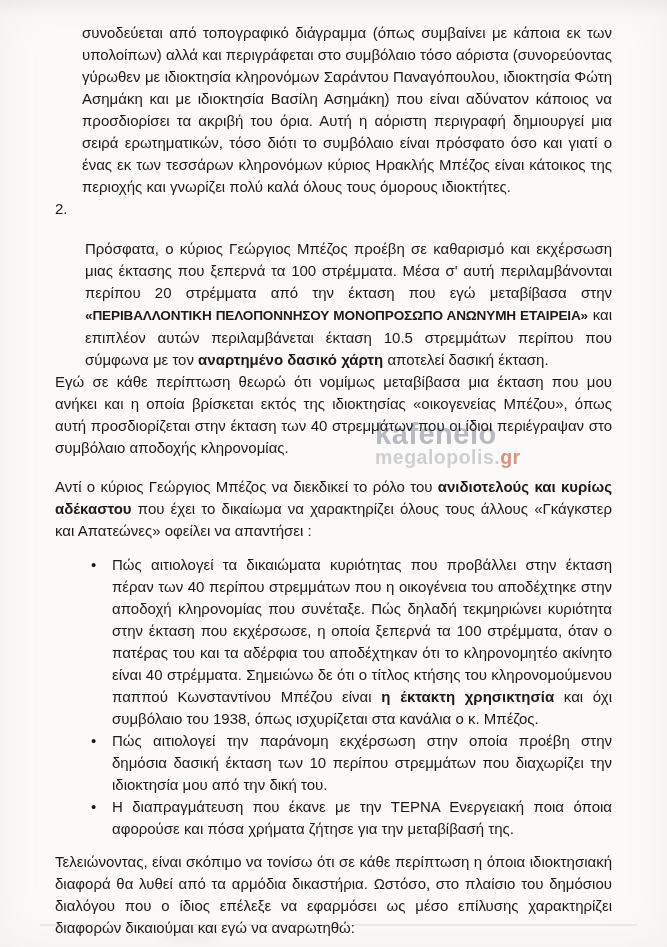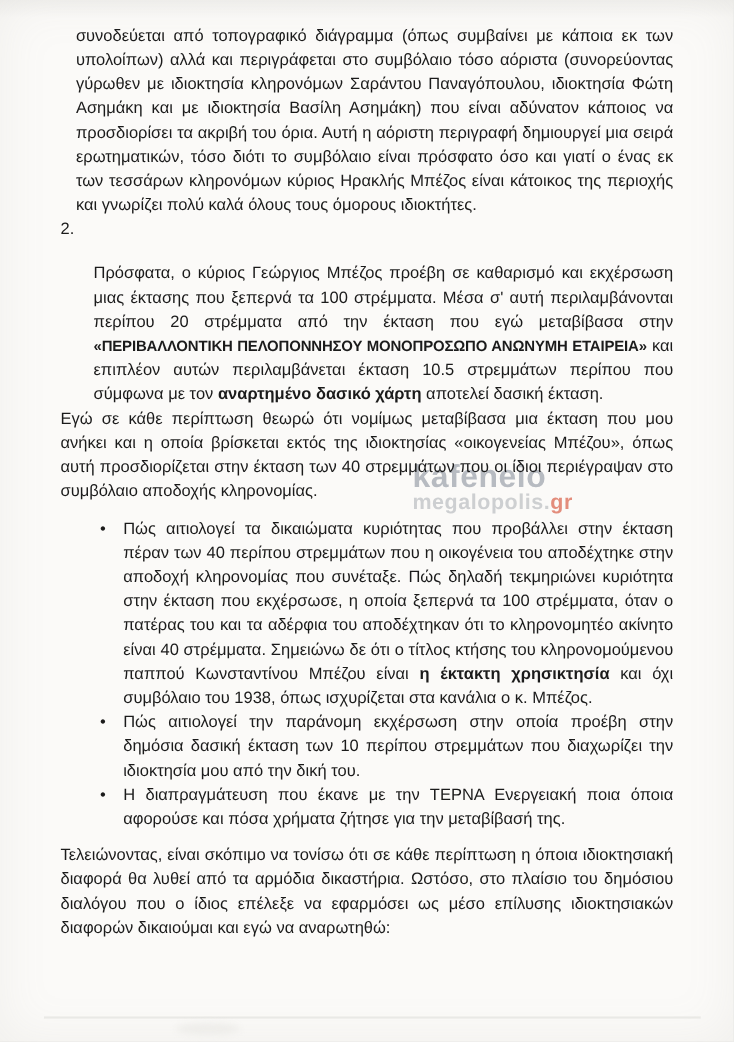--- a/index.html
+++ b/index.html
@@ -8,21 +8,21 @@
     position:relative; width:667px; height:947px;
     background:#fbfaf8; overflow:hidden;
     box-shadow: inset 0 0 45px rgba(150,145,135,.10);
     font-family:"Liberation Sans","DejaVu Sans",sans-serif;
     color:#1b1b1b; font-size:15px; line-height:22px;
   }
   .edge-top { position:absolute; top:0; left:0; right:0; height:16px;
     background:linear-gradient(180deg, rgba(110,110,105,.06), rgba(110,110,105,0)); }
   .content { position:absolute; inset:0; padding:22px 55px 0 55px; z-index:2; }
   p { text-align:justify; }
-  .indent { margin-left:14px; }
+  .indent { margin-left:27px; }
   .numitem { display:flex; }
   .num { flex:0 0 30px; }
   .numbody { flex:1; text-align:justify;margin-top:40px; }
   .para-ego { }
   .para-anti { margin-top:17px; }
   ul.qs { list-style:none; margin-top:12px; margin-left:35px; }
   ul.qs li { position:relative; padding-left:22px; text-align:justify; }
   ul.qs li .dot { position:absolute; left:1px; top:0; }
   b { font-weight:bold; }
   .caps { font-size:13.6px; letter-spacing:-0.15px; }
@@ -52,33 +52,34 @@
 
     <p class="indent"><span>συνοδεύεται από τοπογραφικό διάγραμμα (όπως συμβαίνει με κάποια εκ των υπολοίπων) αλλά και περιγράφεται στο συμβόλαιο τόσο αόριστα (συνορεύοντας γύρωθεν με ιδιοκτησία κληρονόμων Σαράντου Παναγόπουλου, ιδιοκτησία Φώτη Ασημάκη και με ιδιοκτησία Βασίλη Ασημάκη) που είναι αδύνατον κάποιος να προσδιορίσει τα ακριβή του όρια. Αυτή η αόριστη περιγραφή δημιουργεί μια σειρά ερωτηματικών, τόσο διότι το συμβόλαιο είναι πρόσφατο όσο και γιατί ο ένας εκ των τεσσάρων κληρονόμων κύριος Ηρακλής Μπέζος είναι κάτοικος της περιοχής και γνωρίζει πολύ καλά όλους τους όμορους ιδιοκτήτες.</span></p>
 
     <div class="numitem">
       <span class="num">2.</span>
       <p class="numbody"><span>Πρόσφατα, ο κύριος Γεώργιος Μπέζος προέβη σε καθαρισμό και εκχέρσωση μιας έκτασης που ξεπερνά τα 100 στρέμματα. Μέσα σ' αυτή περιλαμβάνονται περίπου 20 στρέμματα από την έκταση που εγώ μεταβίβασα στην </span><b class="caps">«ΠΕΡΙΒΑΛΛΟΝΤΙΚΗ ΠΕΛΟΠΟΝΝΗΣΟΥ ΜΟΝΟΠΡΟΣΩΠΟ ΑΝΩΝΥΜΗ ΕΤΑΙΡΕΙΑ»</b><span> και επιπλέον αυτών περιλαμβάνεται έκταση 10.5 στρεμμάτων περίπου που σύμφωνα με τον </span><b>αναρτημένο δασικό χάρτη</b><span> αποτελεί δασική έκταση.</span></p>
     </div>
 
     <p class="para-ego"><span>Εγώ σε κάθε περίπτωση θεωρώ ότι νομίμως μεταβίβασα μια έκταση που μου ανήκει και η οποία βρίσκεται εκτός της ιδιοκτησίας  «οικογενείας Μπέζου», όπως αυτή προσδιορίζεται στην έκταση των 40 στρεμμάτων που  οι ίδιοι  περιέγραψαν στο συμβόλαιο  αποδοχής κληρονομίας.</span></p>
 
+    <p class="para-anti"><span>Αντί ο κύριος Γεώργιος Μπέζος να διεκδικεί το ρόλο του </span><b>ανιδιοτελούς και κυρίως αδέκαστου</b><span> που έχει το δικαίωμα να χαρακτηρίζει όλους τους άλλους «Γκάγκστερ και Απατεώνες» οφείλει να απαντήσει :</span></p>
 
     <ul class="qs">
       <li>
         <span class="dot">•</span><span>Πώς αιτιολογεί τα δικαιώματα κυριότητας που προβάλλει στην έκταση πέραν των 40 περίπου στρεμμάτων που η οικογένεια του αποδέχτηκε στην αποδοχή κληρονομίας που συνέταξε. Πώς δηλαδή τεκμηριώνει κυριότητα στην έκταση που εκχέρσωσε, η οποία ξεπερνά τα 100 στρέμματα, όταν ο πατέρας του και τα αδέρφια του αποδέχτηκαν ότι το κληρονομητέο ακίνητο είναι 40 στρέμματα. Σημειώνω δε ότι ο τίτλος κτήσης του κληρονομούμενου παππού Κωνσταντίνου Μπέζου είναι </span><b>η έκτακτη χρησικτησία</b><span> και όχι συμβόλαιο του 1938, όπως ισχυρίζεται στα κανάλια ο κ. Μπέζος.</span>
       </li>
       <li>
         <span class="dot">•</span><span>Πώς αιτιολογεί την παράνομη εκχέρσωση στην οποία προέβη στην δημόσια δασική έκταση των 10 περίπου στρεμμάτων που διαχωρίζει την ιδιοκτησία μου από την δική του.</span>
       </li>
       <li>
         <span class="dot">•</span><span>Η διαπραγμάτευση που έκανε με την ΤΕΡΝΑ Ενεργειακή ποια όποια αφορούσε και πόσα χρήματα ζήτησε για την μεταβίβασή της.</span>
       </li>
     </ul>
 
-    <p class="closing"><span>Τελειώνοντας, είναι σκόπιμο να τονίσω ότι σε κάθε περίπτωση η όποια ιδιοκτησιακή διαφορά θα λυθεί από τα αρμόδια δικαστήρια. Ωστόσο, στο πλαίσιο του δημόσιου διαλόγου που ο ίδιος επέλεξε να εφαρμόσει ως μέσο επίλυσης ιδιοκτησιακών διαφορών δικαιούμαι και εγώ να αναρωτηθώ:</span></p>
+    <p class="closing"><span>Τελειώνοντας, είναι σκόπιμο να τονίσω ότι σε κάθε περίπτωση η όποια ιδιοκτησιακή διαφορά θα λυθεί από τα αρμόδια δικαστήρια. Ωστόσο, στο πλαίσιο του δημόσιου διαλόγου που ο ίδιος επέλεξε να εφαρμόσει ως μέσο επίλυσης χαρακτηρίζει διαφορών δικαιούμαι και εγώ να αναρωτηθώ:</span></p>
 
   </div>
 
   <div class="noise-line"></div>
   <div class="artifact-bottom"></div>
 
 </div>
 
 </body></html>

